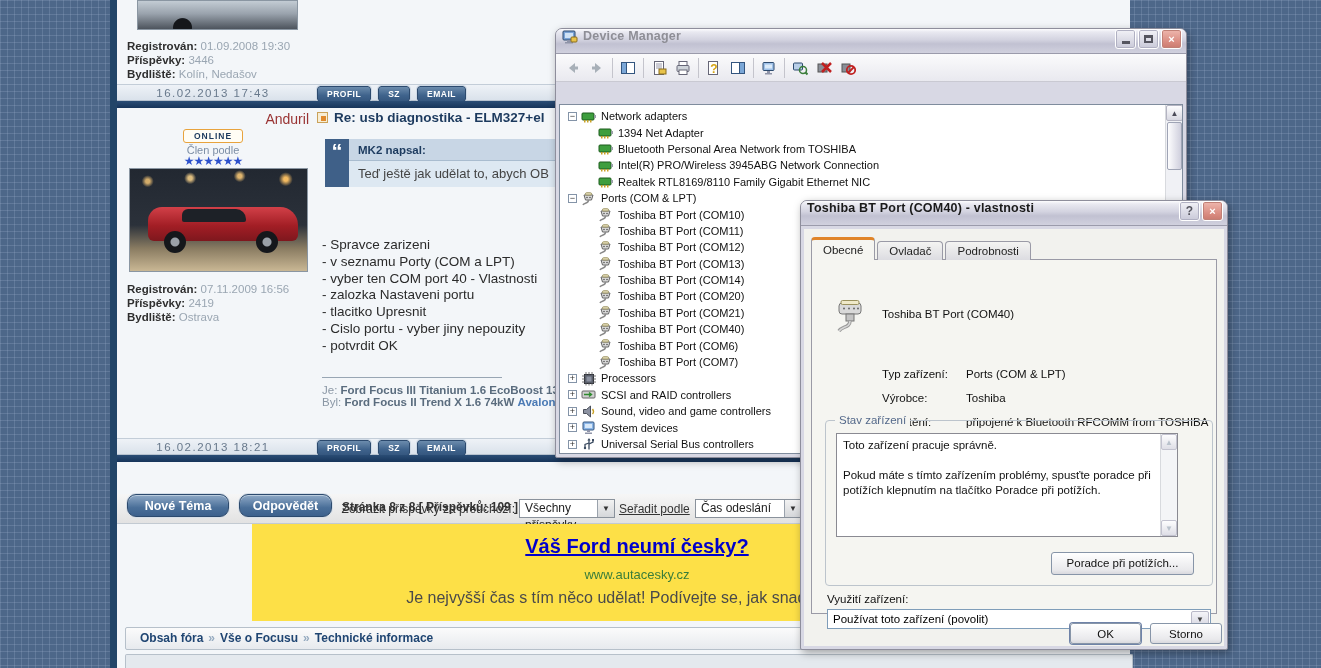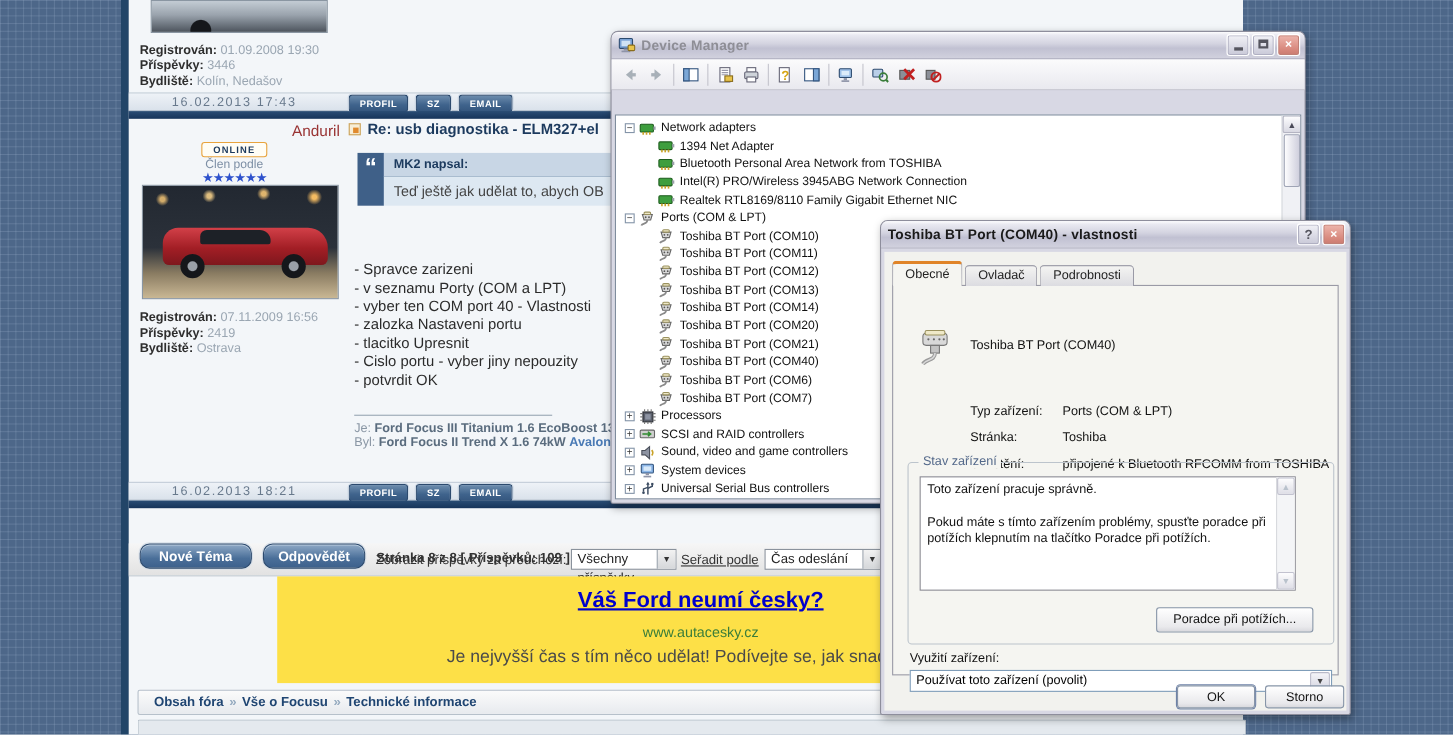--- a/index.html
+++ b/index.html
@@ -64,21 +64,21 @@
   #ad-head{margin-top:11px;font-size:20px;font-weight:bold;color:#0000cc;text-decoration:underline;cursor:pointer;}
   #ad-url{margin-top:9px;font-size:13px;color:#3a7d3a;}
   #ad-text{margin-top:7px;font-size:16px;color:#4a4a4a;}
   #breadcrumb{position:absolute;left:8px;top:627px;width:1008px;height:23px;background:linear-gradient(#fbfbfb,#e7eaee);border:1px solid #b6c0ca;border-radius:2px;line-height:21px;padding-left:14px;font-size:12px;}
   #breadcrumb a{color:#1f4572;font-weight:bold;text-decoration:none;cursor:pointer;}
   #breadcrumb .bc-sep{color:#96abc0;font-weight:bold;margin:0 5px;}
   #bottom-strip{position:absolute;left:8px;top:654px;width:1008px;height:14px;background:#e4e9ee;border:1px solid #b6c0ca;border-bottom:none;border-radius:2px 2px 0 0;}
 
   
   .xp-window{position:absolute;background:#d8d8e4;border:1px solid #8e8e9c;border-radius:7px 7px 2px 2px;box-shadow:2px 3px 8px rgba(0,0,0,.35);padding:0 3px 3px 3px;}
-  .titlebar{height:25px;border-radius:6px 6px 0 0;margin:0 -3px;padding:0 4px 0 6px;display:flex;align-items:center;
+  .titlebar{height:25px;border-radius:6px 6px 0 0;margin:0 -3px;padding:0 4px 0 6px;display:flex;
     background:linear-gradient(180deg,#fdfdfe 0%,#e9e9f1 12%,#d3d3e0 45%,#c1c1d2 62%,#d1d1de 100%);border-bottom:1px solid #9b9bab;}
   .titlebar .ticon16{width:16px;height:16px;margin-right:5px;flex:0 0 auto;}
   .title-text{flex:1;font-size:12.5px;font-weight:bold;letter-spacing:.2px;white-space:nowrap;overflow:hidden;}
   .titlebar.inactive .title-text{color:#8e8e96;}
   .titlebar.active .title-text{color:#1a1a1a;}
   .winbtn{width:21px;height:20px;margin-left:2px;border-radius:3px;border:1px solid #fff;box-shadow:inset 0 0 0 1px #b0b0c2;background:linear-gradient(#f2f2f7,#c9c9d8);color:#55555f;font-size:11px;font-weight:bold;text-align:center;line-height:18px;cursor:pointer;flex:0 0 auto;}
   .winbtn.close{background:linear-gradient(#eeb7ae,#d8897e 70%,#c97b70);color:#fff;box-shadow:inset 0 0 0 1px #c08076;}
   .winbtn .mingl{display:inline-block;width:8px;height:3px;background:#55555f;margin-top:11px;}
   .winbtn .maxgl{display:inline-block;width:9px;height:8px;border:2px solid #55555f;border-top-width:3px;margin-top:4px;}
 
@@ -595,21 +595,21 @@
               <circle cx="22" cy="10.5" r="1" fill="#666"></circle>
               <circle cx="26" cy="10.5" r="1" fill="#666"></circle>
             <rect x="14" y="16" width="8" height="7" fill="#c4c4c4" stroke="#777"></rect>
             <path d="M18 23 C18 30 10 28 7 33" stroke="#9a9a9a" stroke-width="3.5" fill="none"></path>
             <path d="M18 23 C18 30 10 28 7 33" stroke="#d7d7d7" stroke-width="1.5" fill="none"></path>
           </svg>
         </div>
         <div id="dev-name">Toshiba BT Port (COM40)</div>
         <div class="fld-label" style="top:108px">Typ zařízení:</div>
         <div class="fld-value" style="top:108px">Ports (COM &amp; LPT)</div>
-        <div class="fld-label" style="top:132px">Stránka:</div>
+        <div class="fld-label" style="top:132px">Výrobce:</div>
         <div class="fld-value" style="top:132px">Toshiba</div>
         <div class="fld-label" style="top:156px">Umístění:</div>
         <div class="fld-value" style="top:156px">připojené k Bluetooth RFCOMM from TOSHIBA</div>
 
         <div id="status-group">
           <div id="status-legend">Stav zařízení</div>
           <div id="status-box">
             <div id="status-text">Toto zařízení pracuje správně.
 
 Pokud máte s tímto zařízením problémy, spusťte poradce při potížích klepnutím na tlačítko Poradce při potížích.</div>

